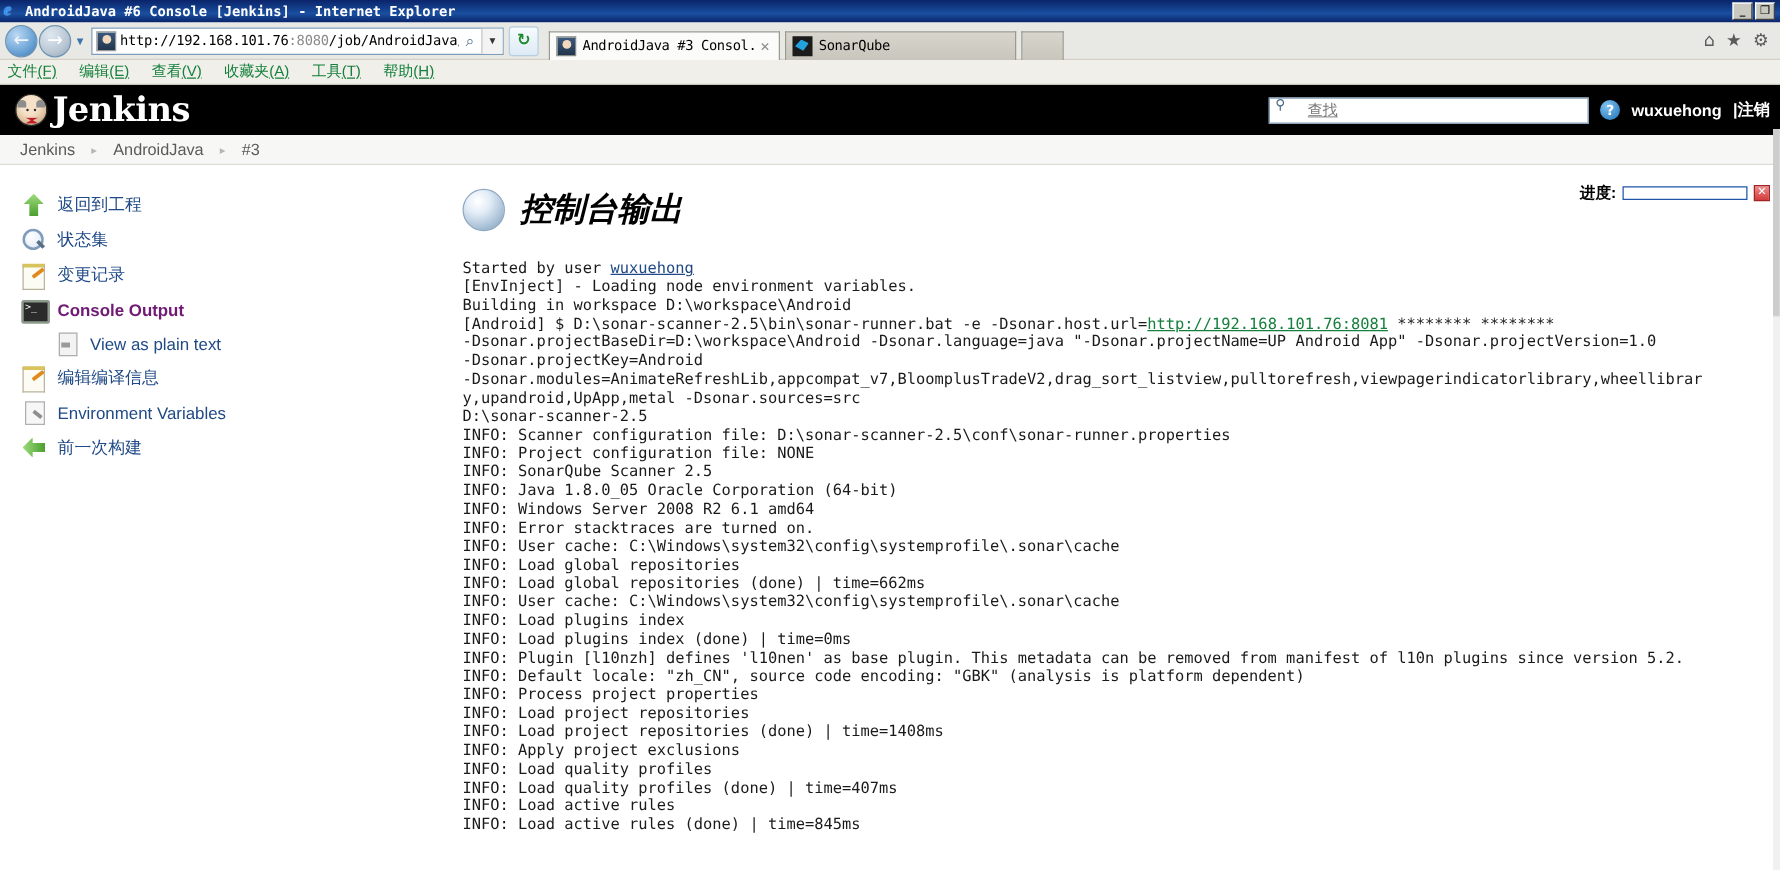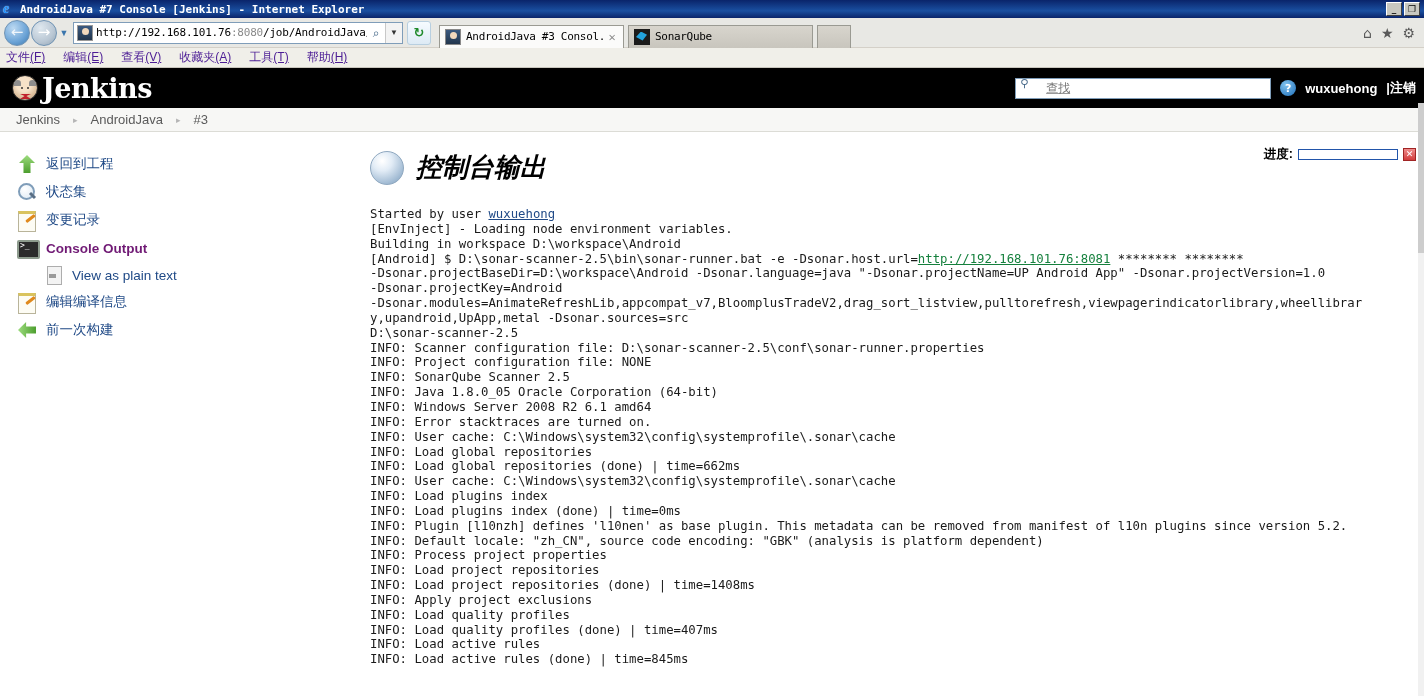--- a/index.html
+++ b/index.html
@@ -118,21 +118,21 @@
   }
   .tab-label { flex: 1; white-space: nowrap; overflow: hidden; letter-spacing: -0.3px; }
   .tab-close { width: 14px; text-align: center; color: #8c8c8c; font-size: 12px; flex: none; }
   #ietoolicons { display: flex; align-items: center; gap: 9px; padding: 0 5px 0 8px; flex: none; color: #5a5a5a; font-size: 14px; font-family: "DejaVu Sans", sans-serif; }
 
   
   #menubar {
     height: 20px; background: #f0efe9;
     display: flex; align-items: center;
     padding-left: 6px; gap: 18px;
-    font-size: 12px; color: #4c1d95;
+    font-size: 12px; color: #15803d;
     border-bottom: 1px solid #c9c6bd;
   }
   #menubar .mi span.mn { text-decoration: underline; }
 
   
   #jheader {
     height: 40px; background: #000;
     display: flex; align-items: center;
     padding: 0 8px 0 12px;
   }
@@ -298,21 +298,21 @@
   }
   #pagescroll .thumb { width: 6px; height: 150px; background: #cdcdcd; }
 </style>
 </head>
 <body>
 
 <div id="titlebar">
   <div id="ie-logo">
       <span class="e">e</span>
     </div>
-  <div class="ttl">AndroidJava #7 Console [Jenkins] - Internet Explorer</div>
+  <div class="ttl">AndroidJava #6 Console [Jenkins] - Internet Explorer</div>
   <div id="winbtns">
     <div class="wb">_</div>
     <div class="wb">❐</div>
   </div>
 </div>
 
 <div id="navbar">
   <div class="navbtn">←</div>
   <div class="navbtn fwd">→</div>
   <div id="navdrop">▼</div>
@@ -402,20 +402,24 @@
     </div>
     <div class="side-item sub">
       <span class="sico ico-plaintext"></span>
       <span class="lbl">View as plain text</span>
     </div>
     <div class="side-item">
       <span class="sico ico-notepad"></span>
       <span class="lbl">编辑编译信息</span>
     </div>
     <div class="side-item">
+      <span class="sico ico-docwrench"></span>
+      <span class="lbl">Environment Variables</span>
+    </div>
+    <div class="side-item">
       <span class="sico ico-leftarrow"></span>
       <span class="lbl">前一次构建</span>
     </div>
   </div>
 
   <div id="main">
     <div id="titlerow">
       <div id="ballicon"></div>
       <div id="pagetitle">控制台输出</div>
     </div>

